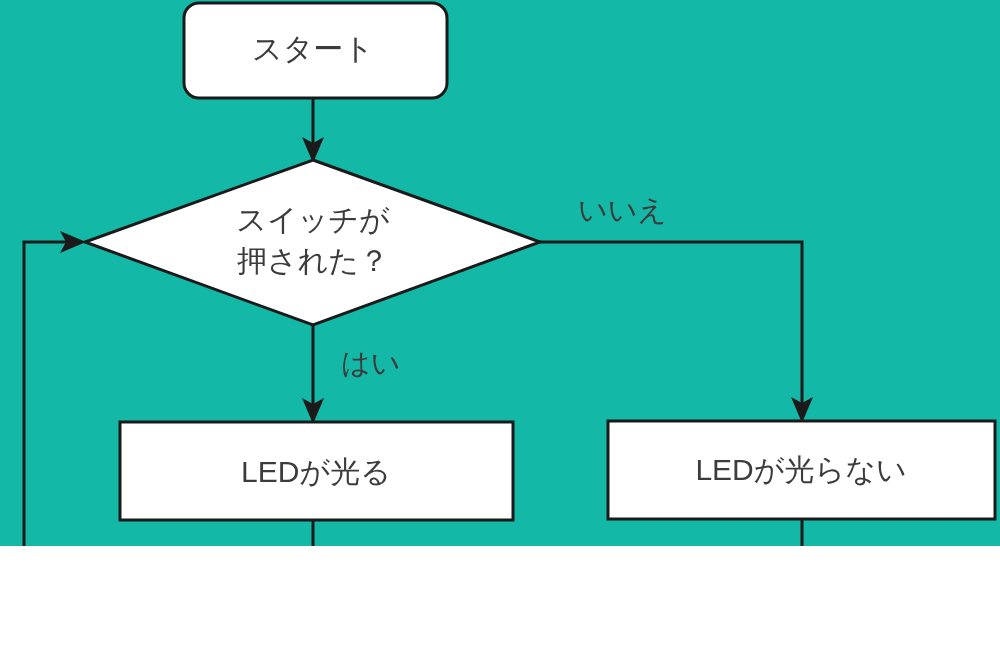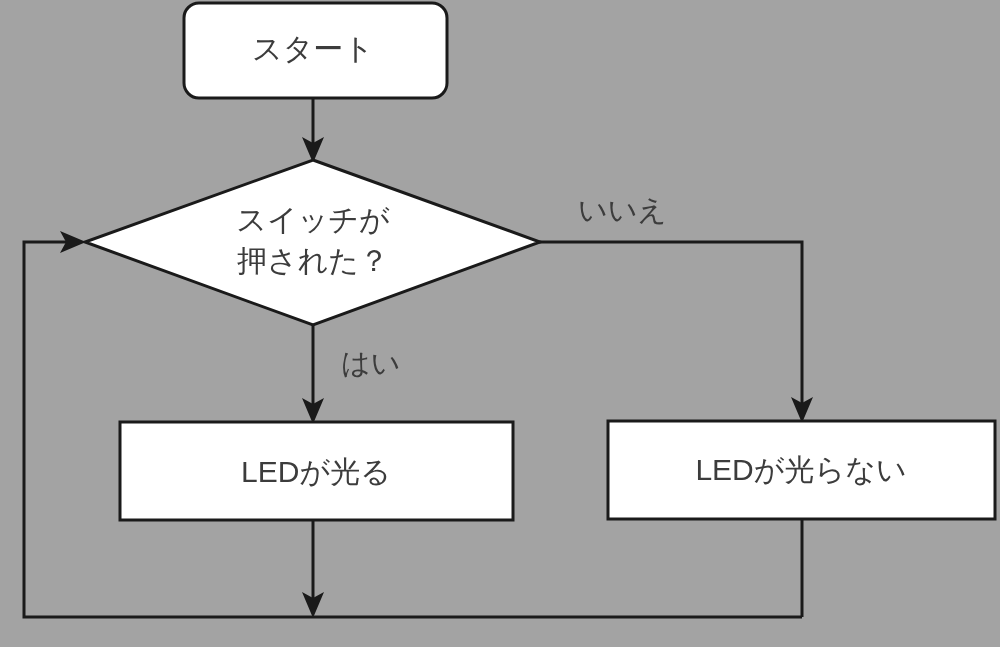--- a/index.html
+++ b/index.html
@@ -7,22 +7,22 @@
     margin: 0;
     padding: 0;
     background: #ffffff;
   }
   body {
     font-family: "Liberation Sans", "DejaVu Sans", sans-serif;
   }
   #canvas {
     position: relative;
     width: 1000px;
-    height: 647px;
-    background: #a3a3a3;
+    height: 546px;
+    background: #14b8a6;
     overflow: hidden;
   }
   #flow-svg {
     position: absolute;
     left: 0;
     top: 0;
     width: 1000px;
     height: 647px;
     display: block;
   }

